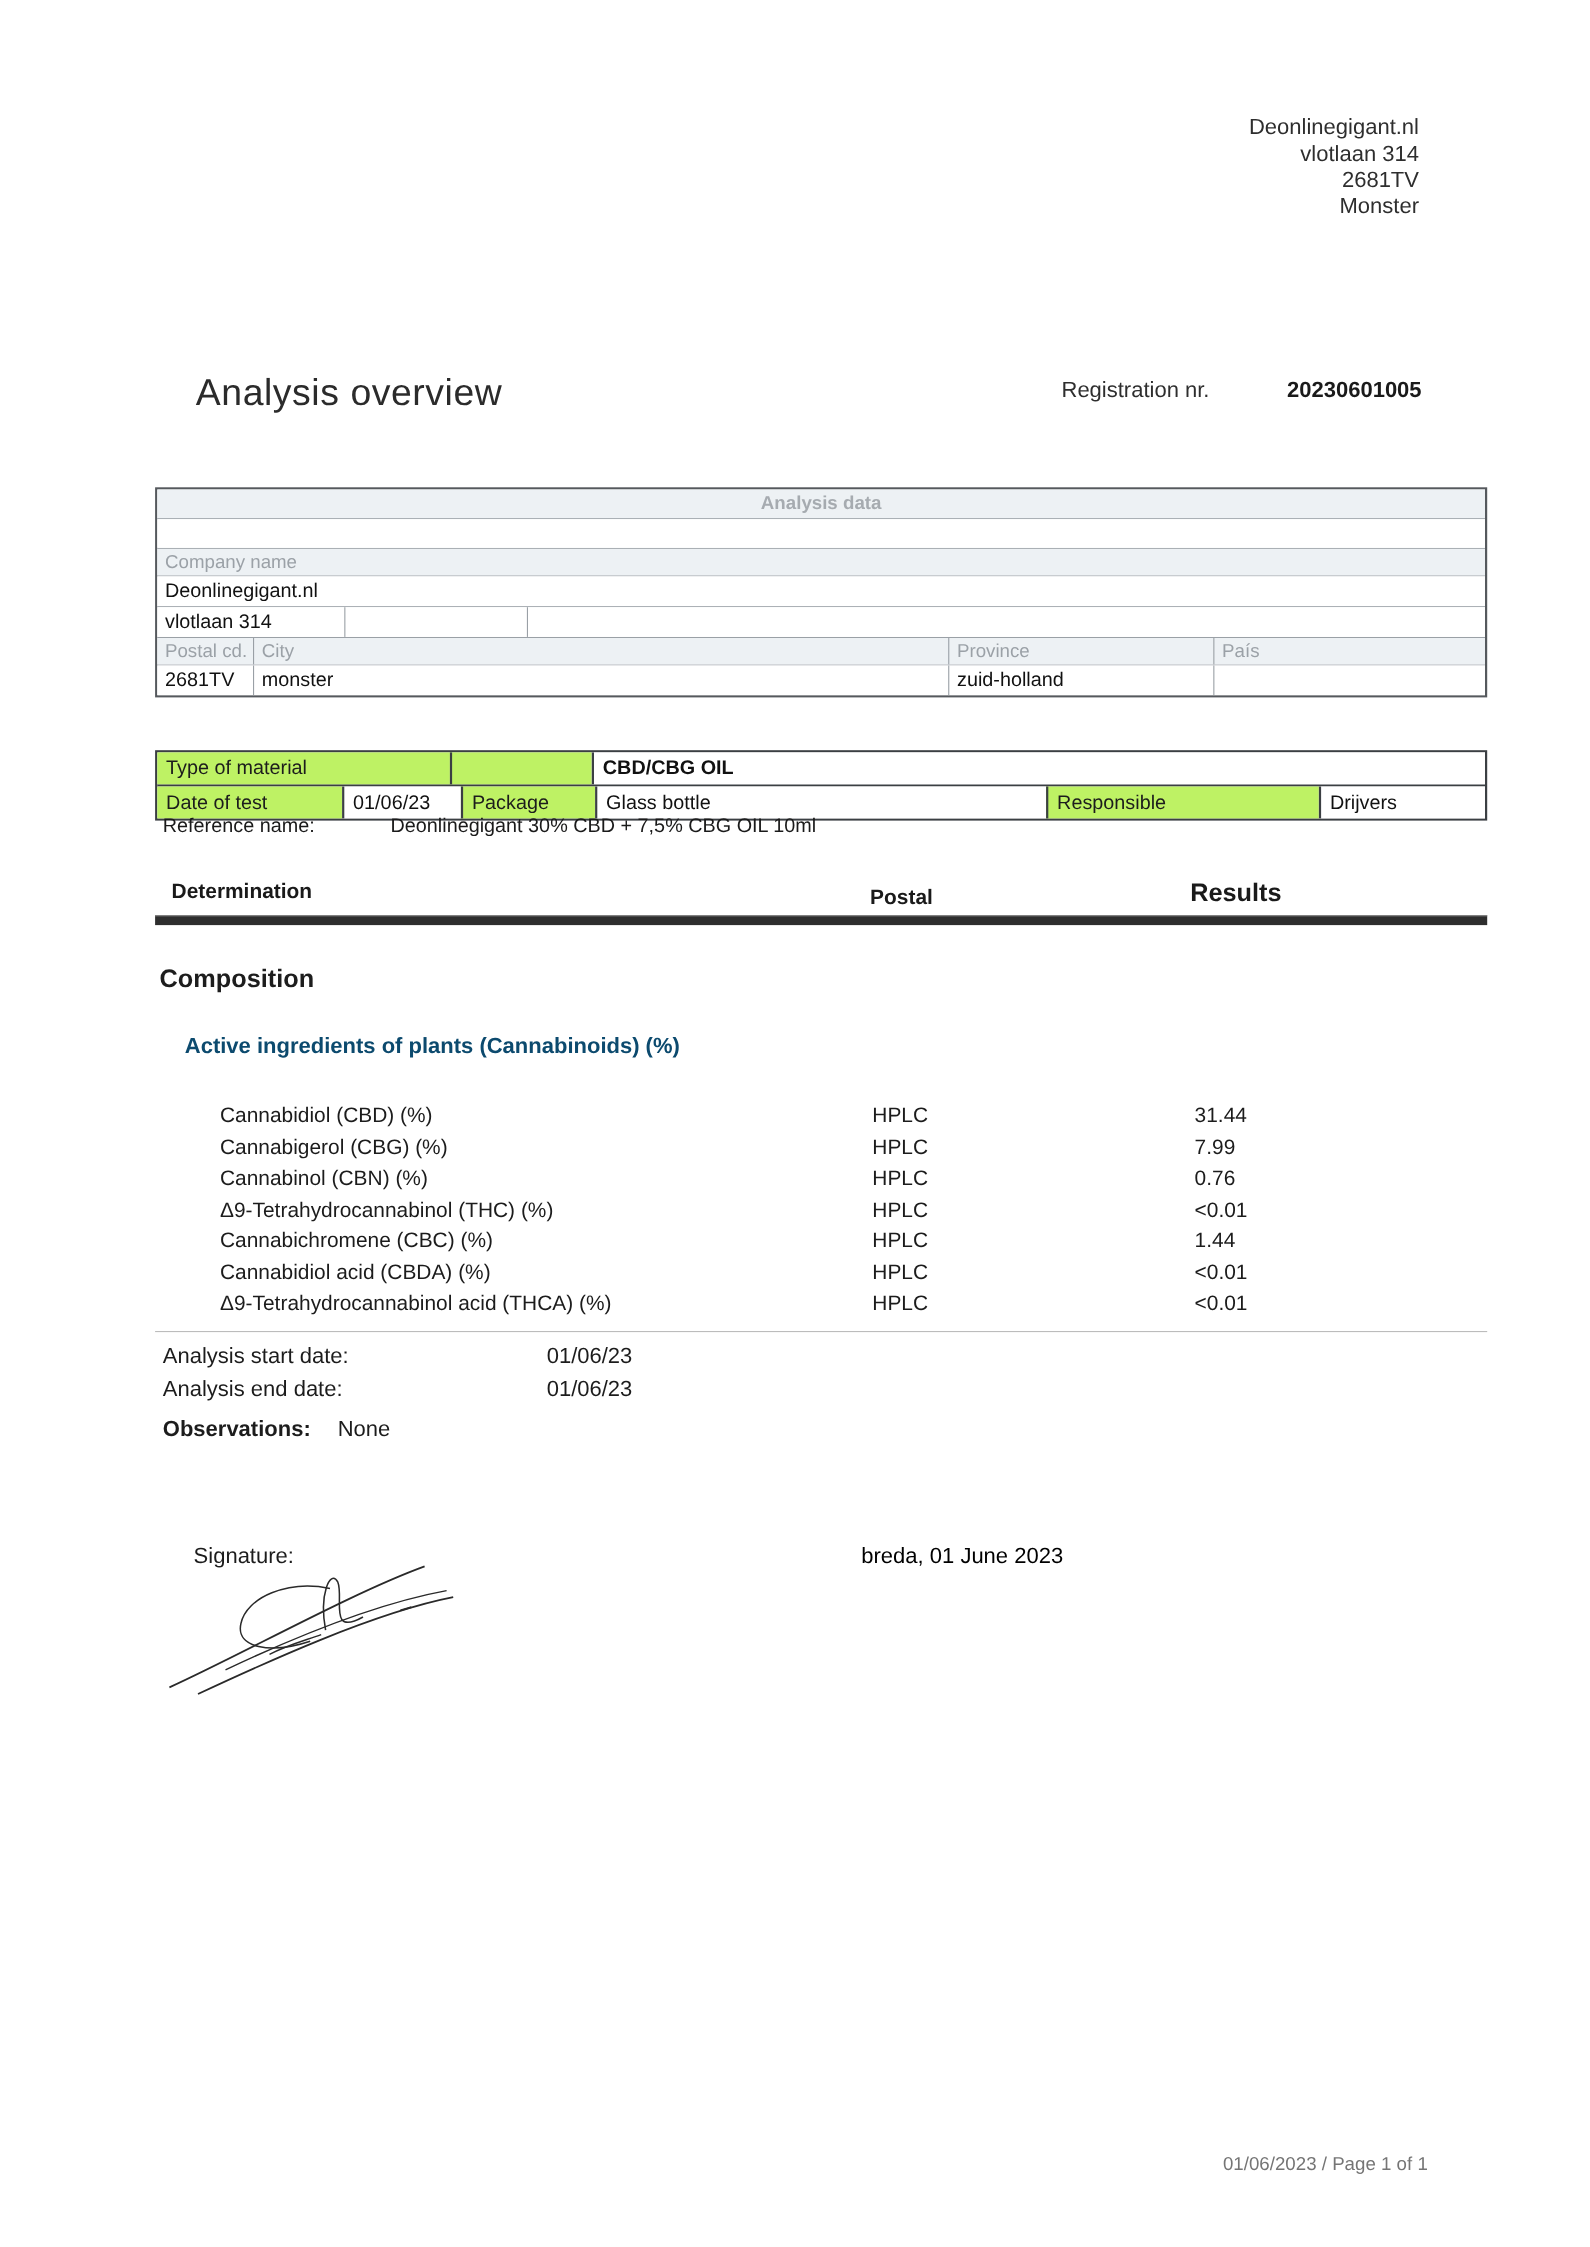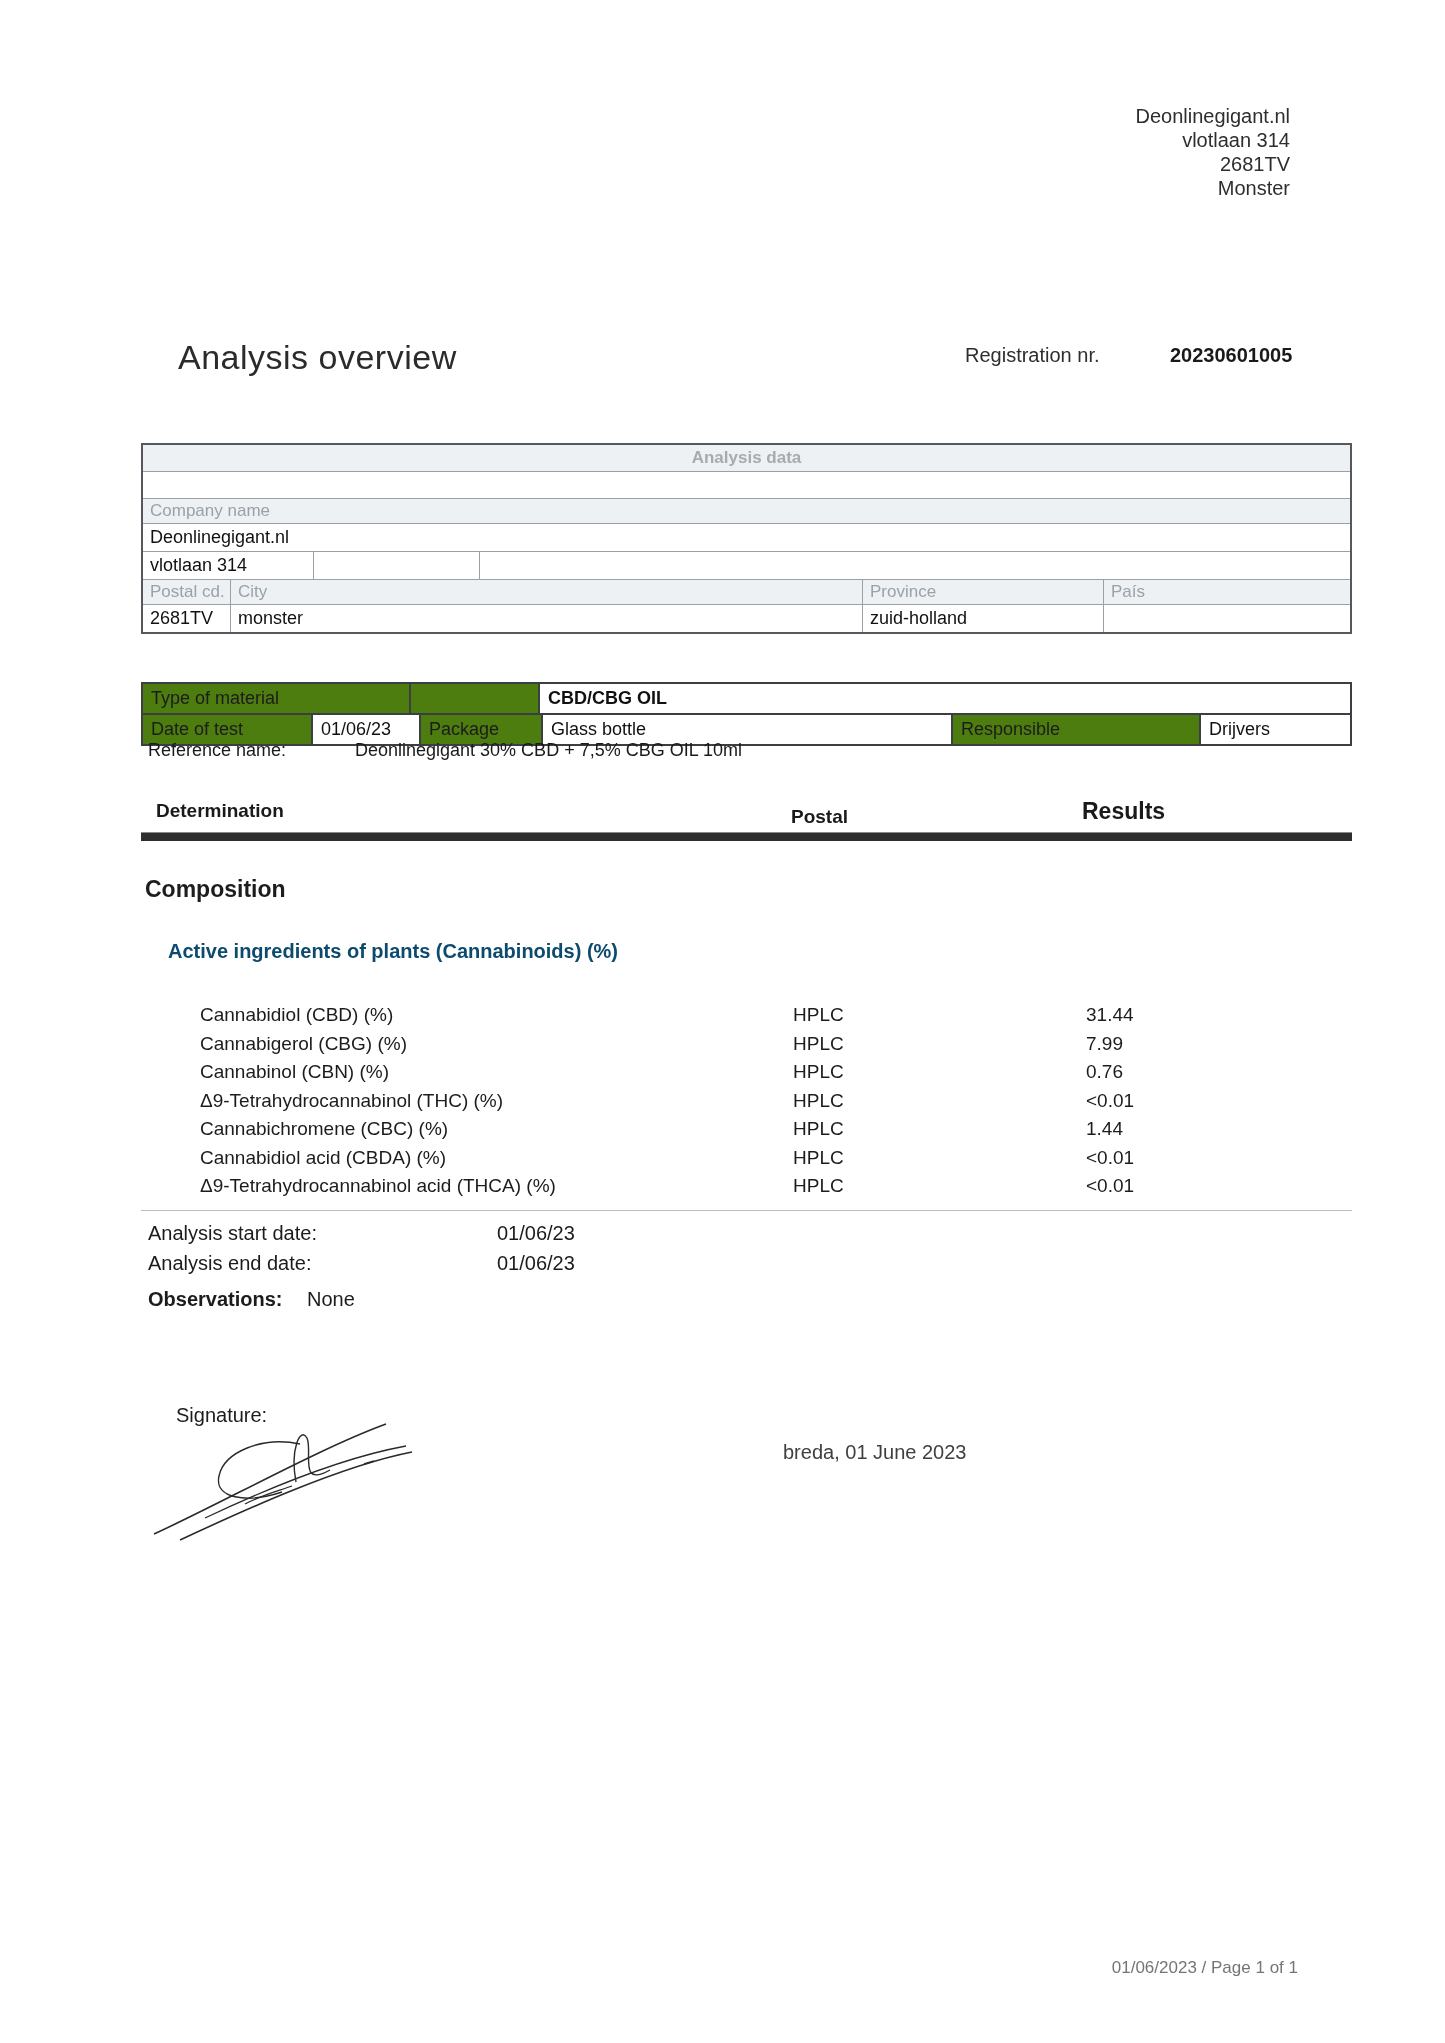--- a/index.html
+++ b/index.html
@@ -34,21 +34,21 @@
   .cols-addr { grid-template-columns:170px 166px 1fr; }
   .cols-postal { grid-template-columns:87px 632px 241px 1fr; }
 
   
   .t2 { position:absolute; left:141px; top:682px; width:1211px; border:2px solid #3b3f43;
     font-size:18px; }
   .t2 .trow { display:grid; }
   .t2 .trow + .trow { border-top:2px solid #3b3f43; }
   .t2 .cell { height:29px; line-height:29px; padding-left:8px; }
   .t2 .cell + .cell { border-left:2px solid #3b3f43; }
-  .t2 .lbl2 { background:#4d7c0f; color:#1c1c1c; }
+  .t2 .lbl2 { background:#bef264; color:#1c1c1c; }
   .t2 .val2 { background:#fff; color:#111; }
   .cols-r1 { grid-template-columns:266px 129px 1fr; }
   .cols-r2 { grid-template-columns:168px 108px 122px 410px 248px 1fr; }
   .bold { font-weight:bold; }
 
   .reference { position:absolute; left:148px; top:740px; font-size:18px; color:#1a1a1a; }
   .reference .refval { position:absolute; left:207px; top:0; white-space:nowrap; }
   .det-h { position:absolute; left:156px; top:800px; font-size:19px; font-weight:bold; color:#1a1a1a; }
   .met-h { position:absolute; left:791px; top:806px; font-size:19px; font-weight:bold; color:#1a1a1a; }
   .resu-h{ position:absolute; left:1082px; top:798px; font-size:23px; font-weight:bold; color:#1a1a1a; }
@@ -64,21 +64,21 @@
   .rrow .method { position:absolute; left:593px; top:0; }
   .rrow .result { position:absolute; left:886px; top:0; }
 
   .divider { position:absolute; left:141px; top:1210px; width:1211px; border-top:1px solid #bcbcbc; }
 
   .kv-label { position:absolute; font-size:20px; color:#1c1c1c; }
   .kv-value { position:absolute; font-size:20px; color:#1c1c1c; }
 
   .sig-label { position:absolute; left:176px; top:1404px; font-size:20px; color:#1c1c1c; }
   .sig-svg { position:absolute; left:150px; top:1408px; }
-  .place-date { position:absolute; left:783px; top:1404px; font-size:20px; color:#404040;margin-top:37px; }
+  .place-date { position:absolute; left:783px; top:1404px; font-size:20px; color:#000000; }
 
   .page-footer { position:absolute; right:147px; top:1958px; font-size:17px; color:#757575; }
 </style>
 </head>
 <body>
 
 <div class="page">
 
   <div class="letterhead">
     <div>Deonlinegigant.nl</div>

